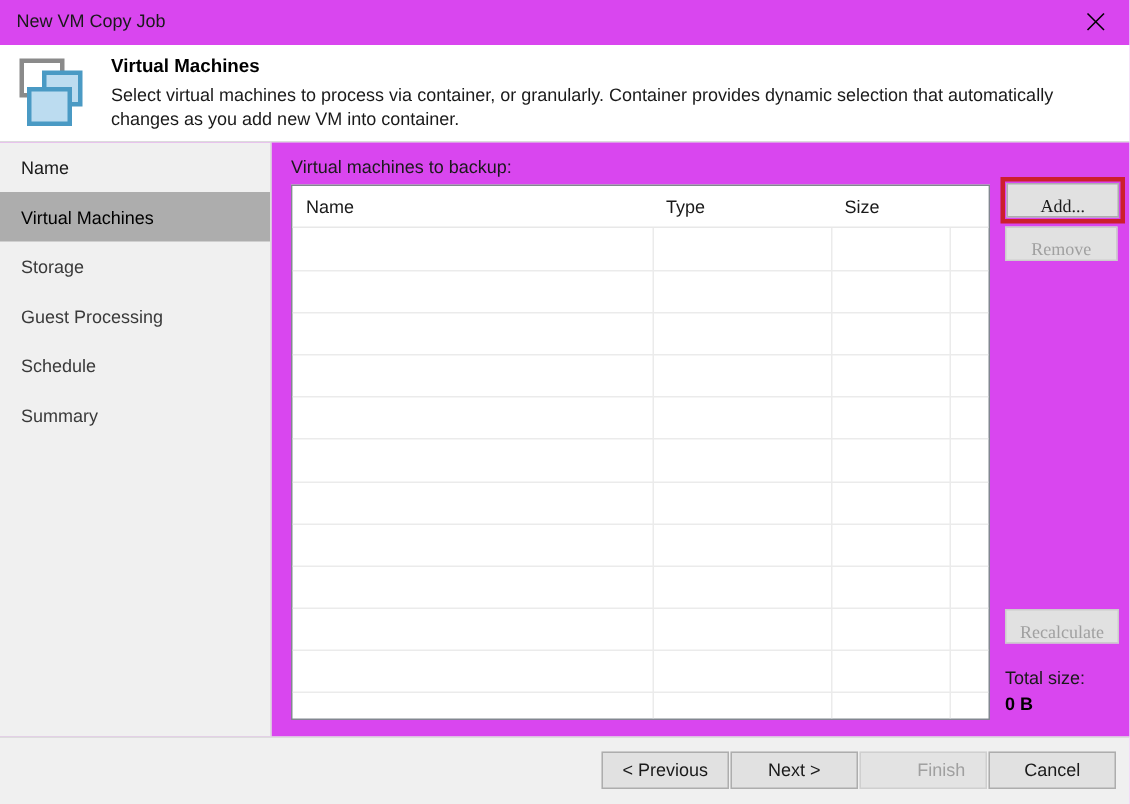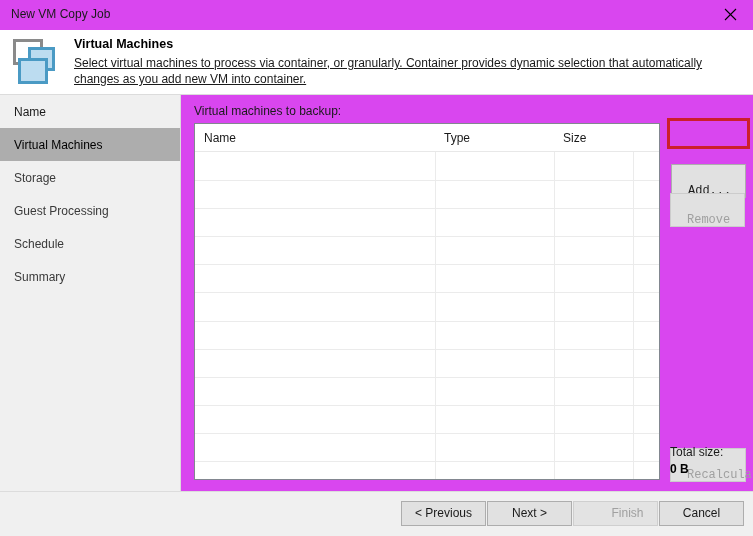--- a/index.html
+++ b/index.html
@@ -64,21 +64,20 @@
     font-weight: bold;
     color: #000000;
   }
   .header-desc {
     position: absolute;
     left: 74px; top: 25px;
     width: 668px;
     font-size: 12px;
     line-height: 16px;
     color: #1a1a1a;
-    text-decoration: underline;
   }
   .header-rule {
     position: absolute;
     left: 0; top: 94px;
     width: 753px; height: 1px;
     background: #dcdcdc;
   }
 
   
   .body-area {
@@ -174,29 +173,28 @@
     position: absolute;
     left: 483px; top: 0;
     width: 89px; height: 396px;
   }
   .btn {
     display: block;
     width: 75px;
     height: 23px;
     background: #e1e1e1;
     border: 1px solid #adadad;
-    font-family: Liberation Mono, monospace;
+    font-family: Liberation Serif, serif;
     font-size: 12px;
     color: #1a1a1a;
     text-align: center;
     line-height: 21px;
-    padding: 16px;
-    cursor: default;
-    white-space: nowrap;
-    margin-top: 42px;
+    padding: 4px;
+    cursor: default;
+    white-space: nowrap;
   }
   .btn.disabled {
     color: #a0a0a0;
     background: #e1e1e1;
     border-color: #cccccc;
   }
   .btn-add-wrap {
     position: absolute;
     left: 3px; top: 23px;
     width: 83px; height: 31px;

